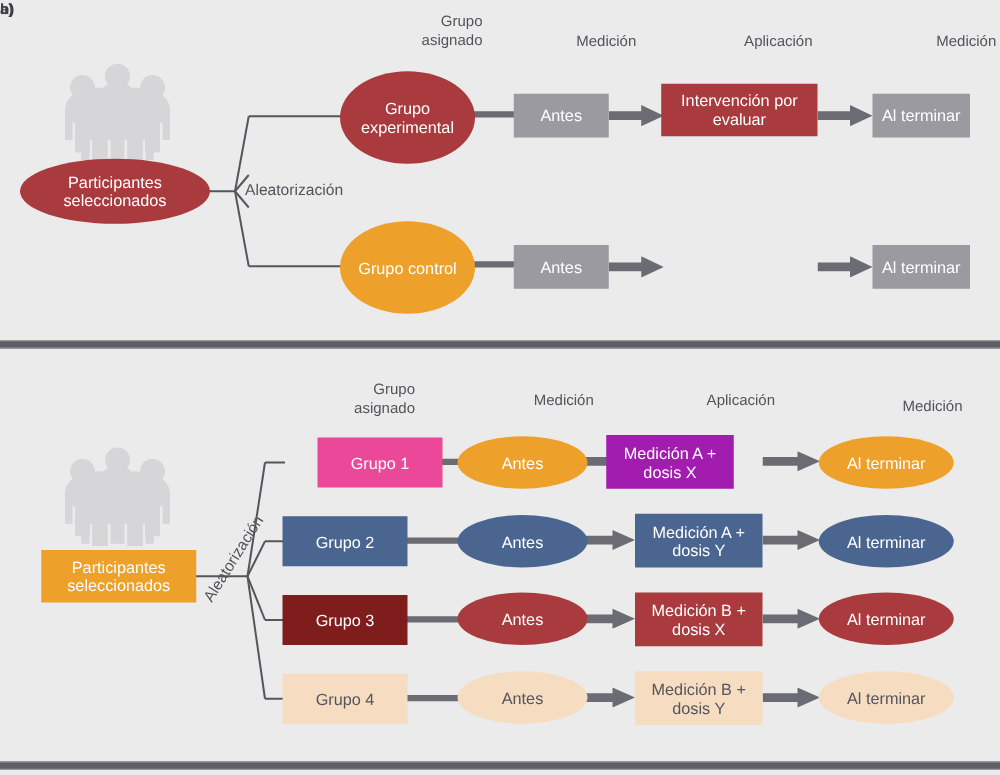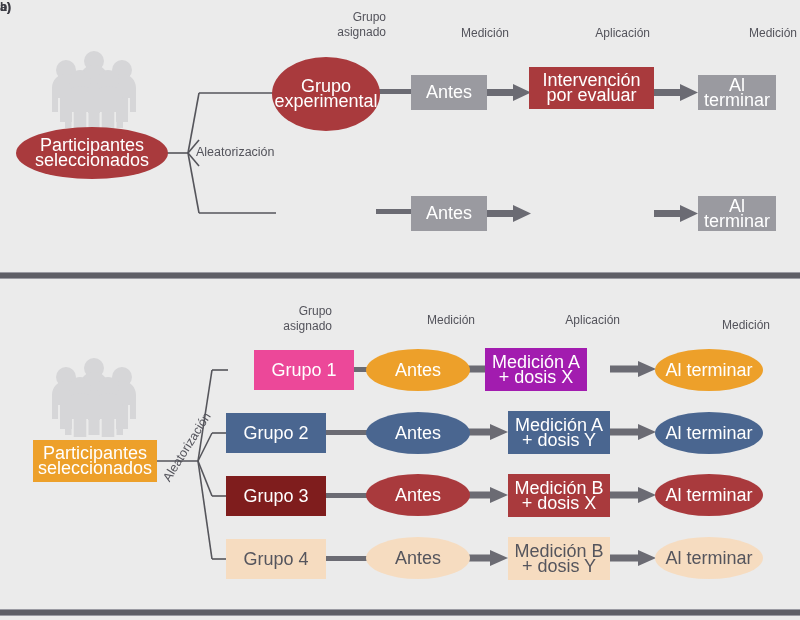--- a/index.html
+++ b/index.html
@@ -36,21 +36,21 @@
     font-size:12px;color:#53535b;
     text-align:right;line-height:15px;
     width:120px;
   }
 
   
   .node{
     position:absolute;
     display:flex;align-items:center;justify-content:center;
     text-align:center;
-    font-size:18px;line-height:15px;
+    font-size:13px;line-height:15px;
     color:#ffffff;
     box-sizing:border-box;
     padding:2px 4px;
     z-index:4;
   }
   .node.rect{border-radius:0;}
   .node.ellipse{border-radius:50%;}
   .node.dark-text{color:#55555d;}
 
   
@@ -172,20 +172,23 @@
   <div class="arrow" style="left:654px;top:84px;">
     <svg width="44" height="17" viewBox="0 0 44 17">
       <path d="M0 5 H26 V0 L44 8.5 L26 17 V12 H0 Z" fill="#6b6b73"></path>
     </svg>
   </div>
 
   <div class="node rect" style="left:698px;top:75px;width:78px;height:35px;background:#9a9aa0;">
     <span>Al terminar</span>
   </div>
 
+  <div class="node ellipse" style="left:272px;top:177px;width:108px;height:74px;background:#eda02a;">
+    <span>Grupo control</span>
+  </div>
   <div class="conn" style="left:376px;top:209px;width:40px;"></div>
 
   <div class="node rect" style="left:411px;top:196px;width:76px;height:35px;background:#9a9aa0;">
     <span>Antes</span>
   </div>
 
   <div class="arrow" style="left:487px;top:205px;">
     <svg width="44" height="17" viewBox="0 0 44 17">
       <path d="M0 5 H26 V0 L44 8.5 L26 17 V12 H0 Z" fill="#6b6b73"></path>
     </svg>

